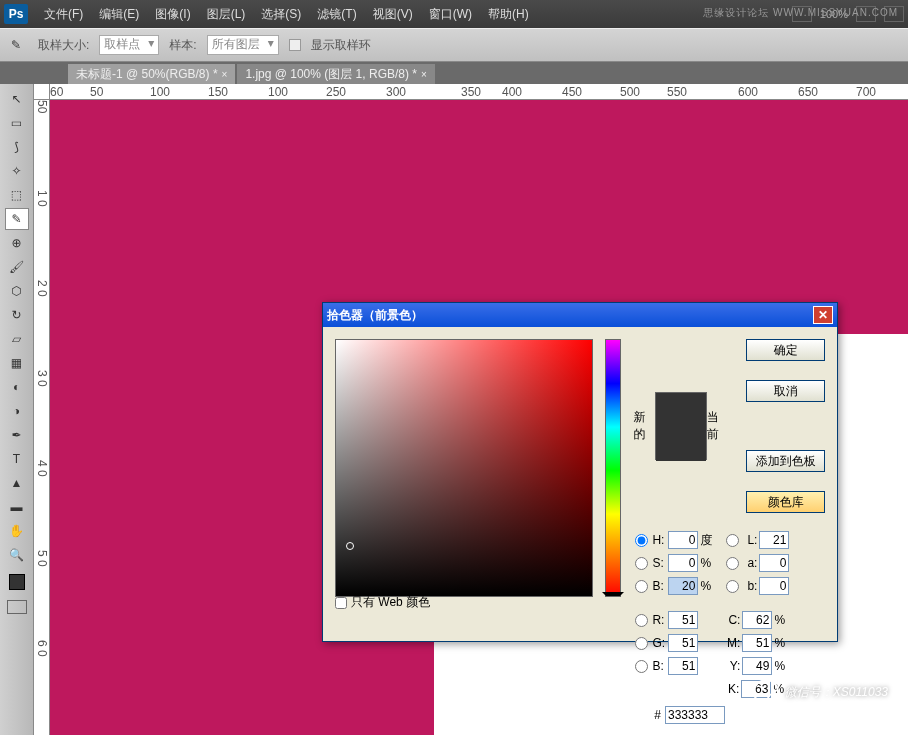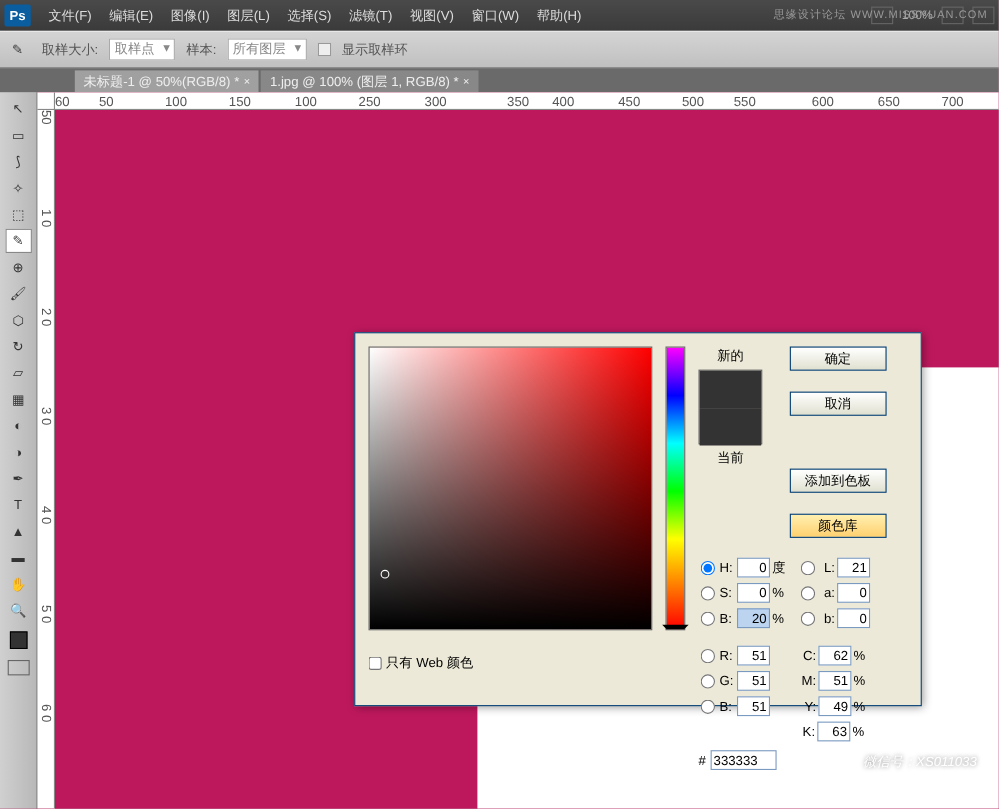--- a/index.html
+++ b/index.html
@@ -48,21 +48,21 @@
 
 
 .dialog { position: absolute; top: 218px; left: 288px; width: 516px; height: 340px; background: #ece9d8; border: 1px solid #003c74; box-shadow: 2px 2px 8px rgba(0,0,0,0.4); }
 .dlg-title { height: 24px; background: linear-gradient(#3a6ee8, #0a4fd8); color: #fff; display: flex; align-items: center; padding: 0 4px; font-weight: bold; }
 .dlg-close { margin-left: auto; width: 20px; height: 18px; background: #d04030; color: #fff; display: flex; align-items: center; justify-content: center; border: 1px solid #fff; }
 .dlg-body { display: flex; padding: 12px; gap: 12px; height: calc(100% - 24px); }
 .color-field { width: 258px; height: 258px; border: 1px solid #666; position: relative; background: linear-gradient(to top, #000, transparent), linear-gradient(to right, #fff, #ff0000); }
 .color-field .marker { position:absolute; left:10px; bottom:46px; width:8px;height:8px;border:1px solid #fff;border-radius:50%; }
 .hue-strip { width: 18px; height: 258px; border: 1px solid #666; background: linear-gradient(to bottom, #ff00ff 0%, #0000ff 17%, #00ffff 34%, #00ff00 51%, #ffff00 68%, #ff8000 84%, #ff0000 100%); position: relative; }
 .hue-marker { position:absolute; bottom:-2px; left:-4px; right:-4px; height:6px; border-top:4px solid #000; border-left:4px solid transparent; border-right:4px solid transparent; }
-.swatch-col { display: flex; flex-direction: column; align-items: center; }
+.swatch-col { display: flex; flex-direction: row; align-items: center; }
 .new-cur { width: 58px; height: 68px; border: 1px solid #666; margin: 4px 0; }
 .new-half { height: 34px; background: #333; }
 .cur-half { height: 34px; background: #333; }
 .field-grid { display: flex; flex-direction: column; gap: 5px; margin-top: 4px; }
 .field-row { display: flex; align-items: center; gap: 2px; }
 .field-row input[type=radio] { margin: 0 2px; }
 .field-row label { width: 14px; }
 .field-row input[type=text] { width: 30px; height: 18px; border: 1px solid #7a9ac0; text-align: right; padding-right: 2px; }
 .field-row .unit { width: 14px; }
 .field-row .lab2 { width: 14px; text-align: right; margin-left: 10px; }
@@ -175,20 +175,24 @@
       <span class="vtick" style="top:90px">1 0</span>
       <span class="vtick" style="top:180px">2 0</span>
       <span class="vtick" style="top:270px">3 0</span>
       <span class="vtick" style="top:360px">4 0</span>
       <span class="vtick" style="top:450px">5 0</span>
       <span class="vtick" style="top:540px">6 0</span>
     </div>
     <div class="canvas-doc"></div>
 
     <div class="dialog">
+      <div class="dlg-title">
+        <span>拾色器（前景色）</span>
+        <div class="dlg-close">✕</div>
+      </div>
       <div class="dlg-body">
         <div>
           <div class="color-field">
             <div class="marker"></div>
           </div>
         </div>
         <div class="hue-strip">
           <div class="hue-marker"></div>
         </div>
         <div style="display:flex;flex-direction:column;">

